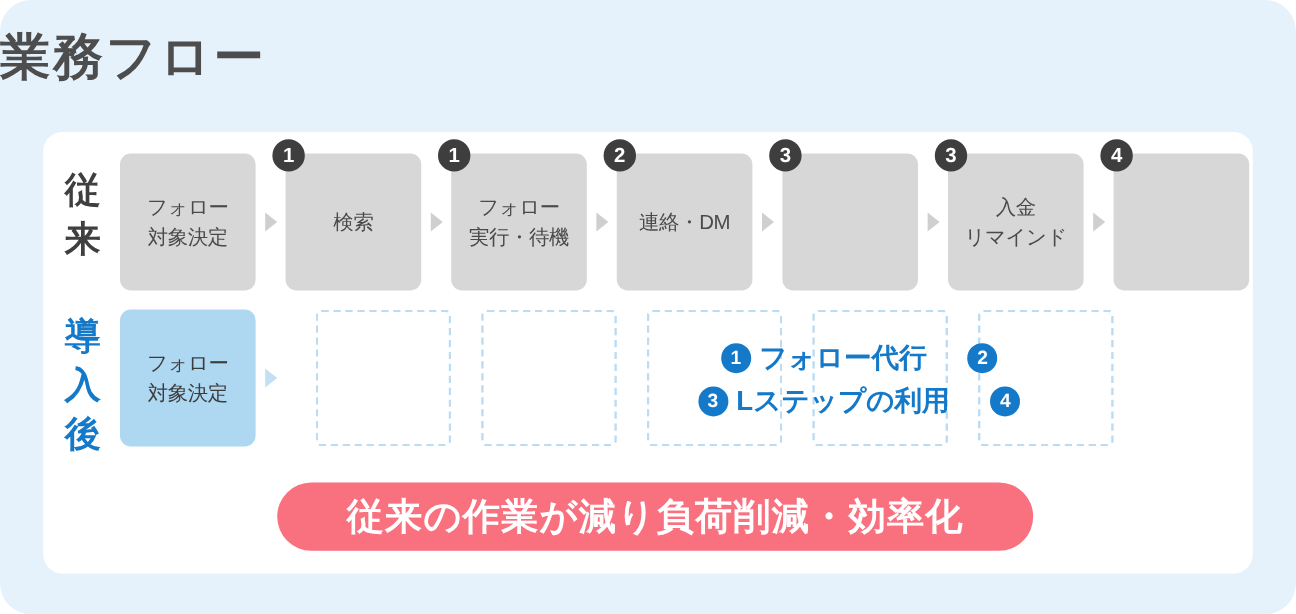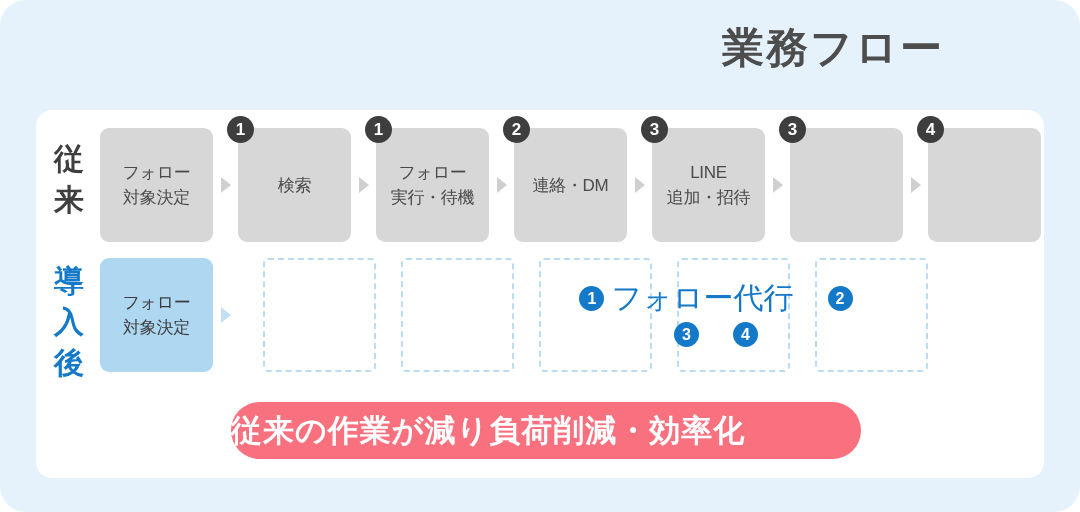--- a/index.html
+++ b/index.html
@@ -23,21 +23,21 @@
     box-sizing: border-box;
     overflow: hidden;
   }
 
   
   #title {
     position: absolute;
     left: 0;
     top: 22px;
     width: 944px;
-    text-align: right;
+    text-align: left;
     font-size: 42px;
     font-weight: bold;
     color: #4d4d4d;
     letter-spacing: 2px;
     line-height: 52px;
   }
 
   
   #card {
     position: absolute;
@@ -189,38 +189,39 @@
     border-radius: 50%;
     background: #1479c9;
     color: #ffffff;
     font-size: 16px;
     font-weight: bold;
     line-height: 25px;
     text-align: center;
     flex: 0 0 auto;
   }
   .legend-text {
-    font-size: 30px;
-    font-weight: normal;
+    font-size: 23px;
+    font-weight: bold;
     color: #1479c9;
     letter-spacing: 0px;
     line-height: 30px;
   }
 
   
   #banner {
     position: absolute;
     left: 195px;
     top: 292px;
     width: 630px;
     height: 57px;
     border-radius: 29px;
     background: #f9707e;
     display: flex;
     align-items: center;
+    justify-content: center;
   }
   #banner-text {
     color: #ffffff;
     font-size: 31px;
     font-weight: bold;
     letter-spacing: 1px;
     line-height: 40px;
   }
 </style>
 </head>
@@ -259,26 +260,26 @@
 実行・待機</div>
         </div>
         <div class="arrow"></div>
         <div class="step grey">
           <div class="step-badge">2</div>
           <div class="step-text">連絡・DM</div>
         </div>
         <div class="arrow"></div>
         <div class="step grey">
           <div class="step-badge">3</div>
-          <div class="step-text">LINE
-追加・招待</div>
         </div>
         <div class="arrow"></div>
         <div class="step grey">
           <div class="step-badge">3</div>
+          <div class="step-text">入金
+リマインド</div>
         </div>
         <div class="arrow"></div>
         <div class="step grey">
           <div class="step-badge">4</div>
         </div>
       </div>
 
     <div class="flow-row" id="row-after">
         <div class="step blue">
           <div class="step-text">フォロー
@@ -303,20 +304,21 @@
             <span class="legend-badge">1</span>
             <span class="legend-text">フォロー代行</span>
           </div>
           <div class="legend-item">
             <span class="legend-badge">2</span>
           </div>
         </div>
       <div class="legend-line">
           <div class="legend-item">
             <span class="legend-badge">3</span>
+            <span class="legend-text">Lステップの利用</span>
           </div>
           <div class="legend-item">
             <span class="legend-badge">4</span>
           </div>
         </div>
     </div>
 
     <div id="banner">
       <span id="banner-text">従来の作業が減り負荷削減・効率化</span>
     </div>

